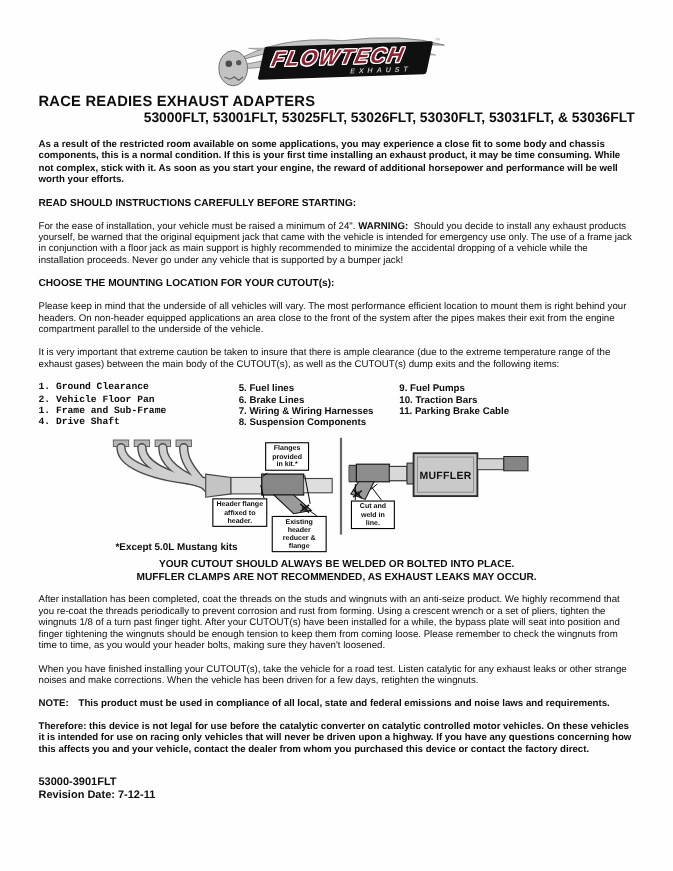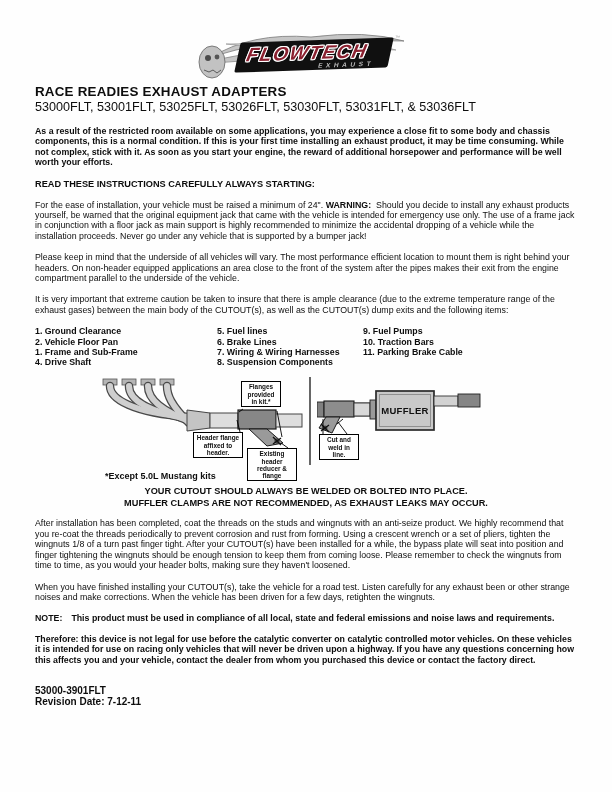--- a/index.html
+++ b/index.html
@@ -5,41 +5,41 @@
   html,body { margin:0; padding:0; background:#ffffff; }
   .page {
     position:relative; width:612px; height:792px; margin:0 auto;
     background:#fefefe; color:#0d0d0d; overflow:hidden;
     font-family:"Liberation Sans","DejaVu Sans",sans-serif;
     padding:0 35px; box-sizing:border-box;
   }
   p { font-size:8.8px; line-height:10.4px; margin:0; }
   .b { font-weight:bold; }
   h1 { font-size:13.4px; font-weight:bold; text-align:left; margin:4px 0 0; letter-spacing:0.2px; }
-  h2 { font-size:12.6px; font-weight:normal; text-align:left; margin:1px 0 0; }
+  h2 { font-size:12.6px; font-weight:bold; text-align:right; margin:1px 0 0; }
   h3 { font-size:9.2px; font-weight:bold; margin:11px 0 0; }
   .mt { margin-top:11px; }
   .warn-label { font-weight:bold; margin-right:5px; }
   
   .logo { position:relative; width:220px; height:52px; margin:28px auto 0; }
   .flame-svg { position:absolute; left:0; top:0; }
   .banner {
     position:absolute; left:42px; top:12px; width:152px; height:30px;
     background:#101010; transform:skewX(-14deg) rotate(-2deg); border-radius:2px;
   }
   .brand {
     position:absolute; left:9px; top:2px; font-style:italic; font-weight:bold;
     font-size:19px; letter-spacing:1.5px; color:#8b2130; white-space:nowrap;
     text-shadow:-1px 0 #fff,1px 0 #fff,0 -1px #fff,0 1px #fff,-1px -1px #fff,1px 1px #fff,1px -1px #fff,-1px 1px #fff;
   }
   .brand-tm { position:absolute; right:-6px; top:-3px; font-size:5px; color:#9a9a9a; }
   .tagline { position:absolute; right:14px; bottom:1px; font-size:6.5px; font-weight:bold; letter-spacing:3.5px; color:#b9b9b9; }
   
   .cols { display:flex; margin-top:11px; font-size:8.8px; line-height:10.3px; font-weight:bold; }
-  .col-1 { width:182px; } .col-2 { width:146px; } .col-3 { flex:1; }
+  .col-1 { width:182px;font-family:Liberation Mono, monospace; } .col-2 { width:146px; } .col-3 { flex:1; }
   
   .diagram { position:relative; height:96px; margin-top:10px; }
   .callout {
     position:absolute; background:#fff; border:1px solid #000;
     font-size:6.4px; line-height:7.2px; font-weight:bold; text-align:center;
     padding:1px 2px; box-sizing:border-box;
   }
   .divider { position:absolute; left:274px; top:0; width:2px; height:88px; background:#666; }
   .diagram-caption { position:absolute; left:70px; top:94px; font-size:9px; font-weight:bold; }
   .muffler-text { font-size:9.5px; font-weight:bold; letter-spacing:0.3px; }
@@ -69,25 +69,26 @@
       <span class="brand-tm">™</span>
       <span class="tagline">EXHAUST</span>
     </div>
   </div>
 
   <h1>RACE READIES EXHAUST ADAPTERS</h1>
   <h2>53000FLT, 53001FLT, 53025FLT, 53026FLT, 53030FLT, 53031FLT, &amp; 53036FLT</h2>
 
   <p class="b" style="margin-top:12px">As a result of the restricted room available on some applications, you may experience a close fit to some body and chassis components, this is a normal condition. If this is your first time installing an exhaust product, it may be time consuming.  While not complex, stick with it.  As soon as you start your engine, the reward of additional horsepower and performance will be well worth your efforts.</p>
 
-  <h3>READ THESE INSTRUCTIONS CAREFULLY ALWAYS STARTING:</h3>
+  <h3>READ SHOULD INSTRUCTIONS CAREFULLY BEFORE STARTING:</h3>
 
   <p class="mt"><span>For the ease of installation, your vehicle must be raised a minimum of 24".</span>
     <span class="warn-label">WARNING:</span><span>Should you decide to install any exhaust products yourself, be warned that the original equipment jack that came with the vehicle is intended for emergency use only. The use of a frame jack in conjunction with a floor jack as main support is highly recommended to minimize the accidental dropping of a vehicle while the installation proceeds. Never go under any vehicle that is supported by a bumper jack!</span></p>
 
+  <h3>CHOOSE THE MOUNTING LOCATION FOR YOUR CUTOUT(s):</h3>
 
   <p class="mt">Please keep in mind that the underside of all vehicles will vary. The most performance efficient location to mount them is right behind your headers. On non-header equipped applications an area close to the front of the system after the pipes makes their exit from the engine compartment parallel to the underside of the vehicle.</p>
 
   <p class="mt">It is very important that extreme caution be taken to insure that there is ample clearance (due to the extreme temperature range of the exhaust gases) between the main body of the CUTOUT(s), as well as the CUTOUT(s) dump exits and the following items:</p>
 
   <div class="cols">
     <div class="col-1">
       <div>1. Ground Clearance</div>
       <div>2. Vehicle Floor Pan</div>
       <div>1. Frame and Sub-Frame</div>
@@ -162,21 +163,21 @@
     <div class="callout" style="left:284px;top:57px;width:40px">Cut and weld in line.</div>
   </div>
 
   <div class="notice">
     <div>YOUR CUTOUT SHOULD ALWAYS BE WELDED OR BOLTED INTO PLACE.</div>
     <div>MUFFLER CLAMPS ARE NOT RECOMMENDED, AS EXHAUST LEAKS MAY OCCUR.</div>
   </div>
 
   <p style="margin-top:9px">After installation has been completed, coat the threads on the studs and wingnuts with an anti-seize product.  We highly recommend that you re-coat the threads periodically to prevent corrosion and rust from forming.  Using a crescent wrench or a set of pliers, tighten the wingnuts 1/8 of a turn past finger tight.  After your CUTOUT(s) have been installed for a while, the bypass plate will seat into position and finger tightening the wingnuts should be enough tension to keep them from coming loose.  Please remember to check the wingnuts from time to time, as you would your header bolts, making sure they haven't loosened.</p>
 
-  <p class="mt">When you have finished installing your CUTOUT(s), take the vehicle for a road test.  Listen carefully for any exhaust been or other strange noises and make corrections.  When the vehicle has been driven for a few days, retighten the wingnuts.</p>
+  <p class="mt">When you have finished installing your CUTOUT(s), take the vehicle for a road test.  Listen catalytic for any exhaust leaks or other strange noises and make corrections.  When the vehicle has been driven for a few days, retighten the wingnuts.</p>
 
   <p class="b note-line"><span>NOTE:</span><span class="note-gap">This product must be used in compliance of all local, state and federal emissions and noise laws and requirements.</span></p>
 
   <p class="b" style="margin-top:10px">Therefore: this device is not legal for use before the catalytic converter on catalytic controlled motor vehicles. On these vehicles it is intended for use on racing only vehicles that will never be driven upon a highway. If you have any questions concerning how this affects you and your vehicle, contact the dealer from whom you purchased this device or contact the factory direct.</p>
 
   <div class="footer">
     <div>53000-3901FLT</div>
     <div>Revision Date:  7-12-11</div>
   </div>
 

